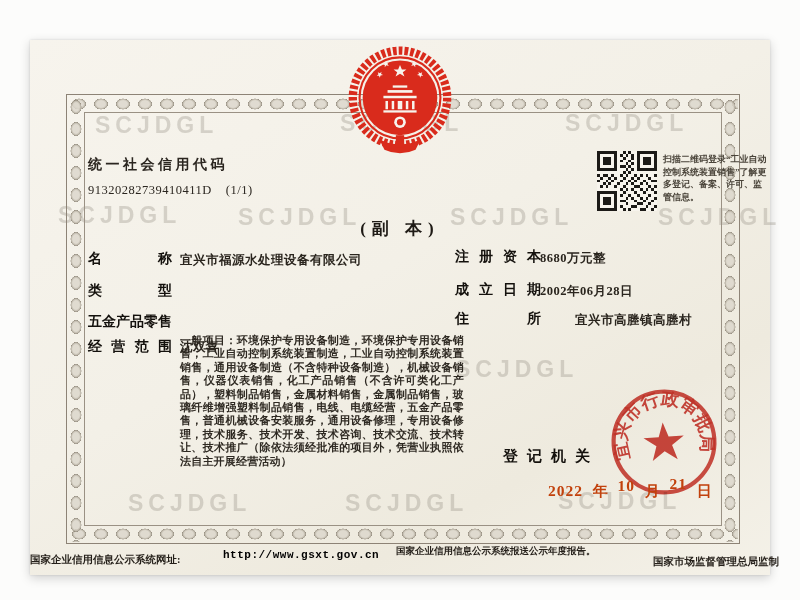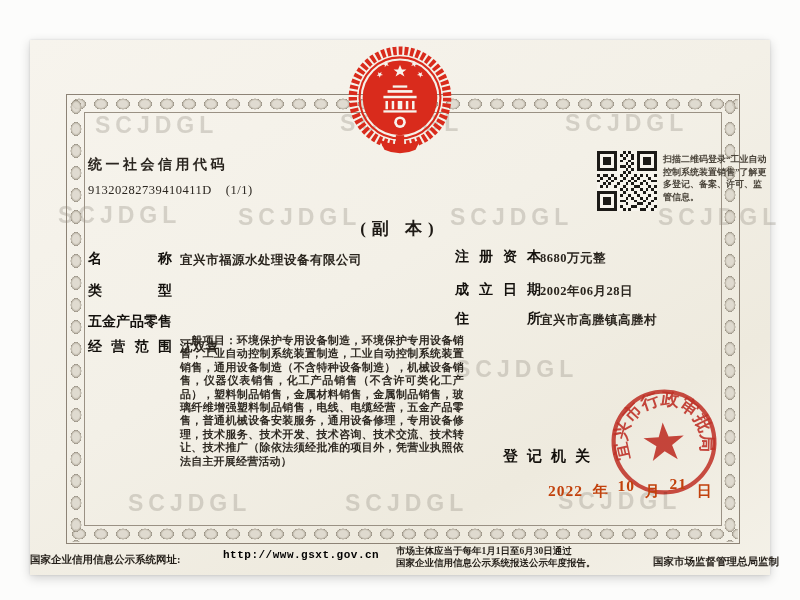--- a/index.html
+++ b/index.html
@@ -162,21 +162,21 @@
   <span class="flabel lab-l" style="top:338px;">经营范围</span>
   <div class="scope">一般项目：环境保护专用设备制造，环境保护专用设备销售，工业自动控制系统装置制造，工业自动控制系统装置销售，通用设备制造（不含特种设备制造），机械设备销售，仪器仪表销售，化工产品销售（不含许可类化工产品），塑料制品销售，金属材料销售，金属制品销售，玻璃纤维增强塑料制品销售，电线、电缆经营，五金产品零售，普通机械设备安装服务，通用设备修理，专用设备修理，技术服务、技术开发、技术咨询、技术交流、技术转让、技术推广（除依法须经批准的项目外，凭营业执照依法自主开展经营活动）</div>
 
   <span class="flabel lab-r" style="top:248px;">注册资本</span>
   <span class="fvalue" style="left:540px;top:250px;">8680万元整</span>
 
   <span class="flabel lab-r" style="top:281px;">成立日期</span>
   <span class="fvalue" style="left:540px;top:283px;">2002年06月28日</span>
 
   <span class="flabel lab-r" style="top:310px;">住所</span>
-  <span class="fvalue" style="left:540px;top:312px;">宜兴市高塍镇高塍村</span>
+  <span class="fvalue" style="left:540px;top:312px;padding-left:35px;">宜兴市高塍镇高塍村</span>
 
   <div class="regauth">登记机关</div>
 
   <div class="seal">
     <svg width="112" height="112" viewBox="0 0 120 120">
       <defs>
         <path id="sealArc" d="M 23.7 76.9 A 40 40 0 1 1 96.3 76.9" fill="none"></path>
       </defs>
       <circle cx="60" cy="60" r="54" fill="none" stroke="#c8251c" stroke-width="4.5" opacity="0.88"></circle>
       <path d="M60,39 L65.3,54.4 81.6,54.4 68.4,63.9 73.4,79.5 60,69.9 46.6,79.5 51.6,63.9 38.4,54.4 54.7,54.4 Z" fill="#c8251c" opacity="0.9"></path>
@@ -191,17 +191,16 @@
     <span class="d-unit">年</span>
     <span class="d-num d-up1">10</span>
     <span class="d-unit">月</span>
     <span class="d-num d-up2">21</span>
     <span class="d-unit">日</span>
   </div>
 
   <div class="foot foot-left">国家企业信用信息公示系统网址:</div>
   <div class="foot-url">http://www.gsxt.gov.cn</div>
   <div class="foot foot-mid">
-    <div>市场主体应当于每年1月1日至6月30日通过</div>
     <div>国家企业信用信息公示系统报送公示年度报告。</div>
   </div>
   <div class="foot foot-right">国家市场监督管理总局监制</div>
 </div>
 
 </body></html>

